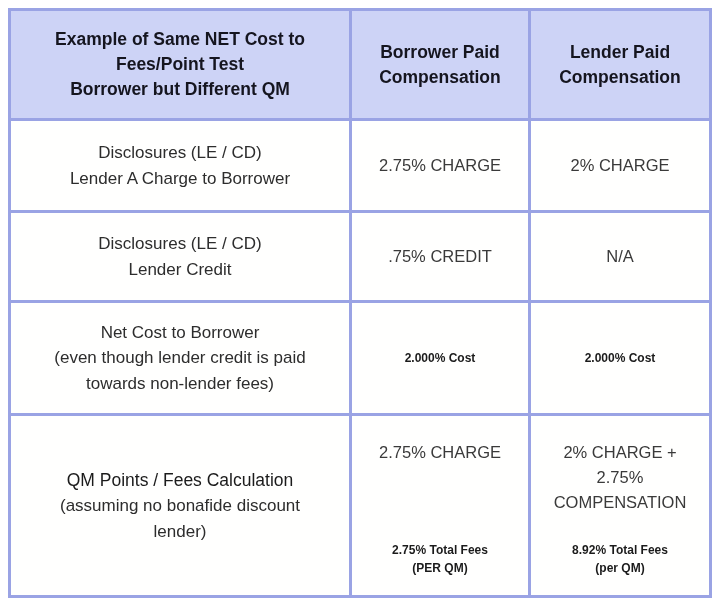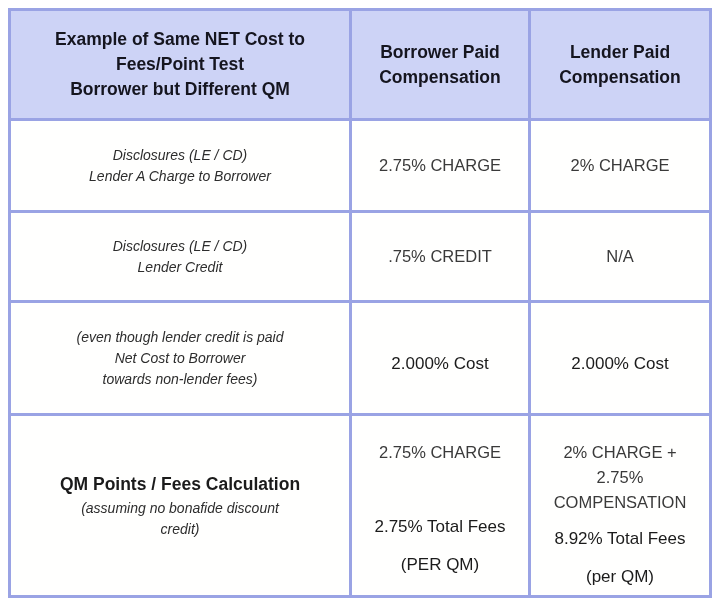--- a/index.html
+++ b/index.html
@@ -46,44 +46,42 @@
   }
   .cell.header {
     background: var(--header-bg);
     color: var(--header-text);
     font-weight: bold;
     font-size: 17.5px;
     line-height: 1.42;
   }
   .label-text {
     color: var(--body-text);
-    font-size: 14px;
+    font-size: 17px;
     line-height: 1.5;
-    font-style: italic;
   }
   .value-text {
     color: var(--value-text);
     font-size: 16.5px;
     line-height: 1.5;
   }
   .bold-value {
     color: var(--emphasis-text);
-    font-weight: normal;
-    font-size: 17px;
+    font-weight: bold;
+    font-size: 12px;
     line-height: 1.5;
-    margin-top: 12px;
   }
   .line { display: block; }
   .cell.split {
     justify-content: space-between;
     padding: 24px 8px 18px;
   }
   .label-bold-line {
     color: var(--emphasis-text);
-    font-weight: bold;
+    font-weight: normal;
     font-size: 17.5px;
     line-height: 1.5;
     display: block;
   }
 </style>
 </head>
 <body>
 
 <div class="page">
   <div class="qm-table">
@@ -118,35 +116,35 @@
       <span class="line label-text">Lender Credit</span>
     </div>
     <div class="cell">
       <span class="line value-text">.75% CREDIT</span>
     </div>
     <div class="cell">
       <span class="line value-text">N/A</span>
     </div>
 
     <div class="cell">
+      <span class="line label-text">Net Cost to Borrower</span>
       <span class="line label-text">(even though lender credit is paid</span>
-      <span class="line label-text">Net Cost to Borrower</span>
       <span class="line label-text">towards non-lender fees)</span>
     </div>
     <div class="cell">
       <span class="line bold-value">2.000% Cost</span>
     </div>
     <div class="cell">
       <span class="line bold-value">2.000% Cost</span>
     </div>
 
     <div class="cell">
       <span class="label-bold-line">QM Points / Fees Calculation</span>
       <span class="line label-text">(assuming no bonafide discount</span>
-      <span class="line label-text">credit)</span>
+      <span class="line label-text">lender)</span>
     </div>
     <div class="cell split">
       <div>
         <span class="line value-text">2.75% CHARGE</span>
       </div>
       <div>
         <span class="line bold-value">2.75% Total Fees</span>
         <span class="line bold-value">(PER QM)</span>
       </div>
     </div>

